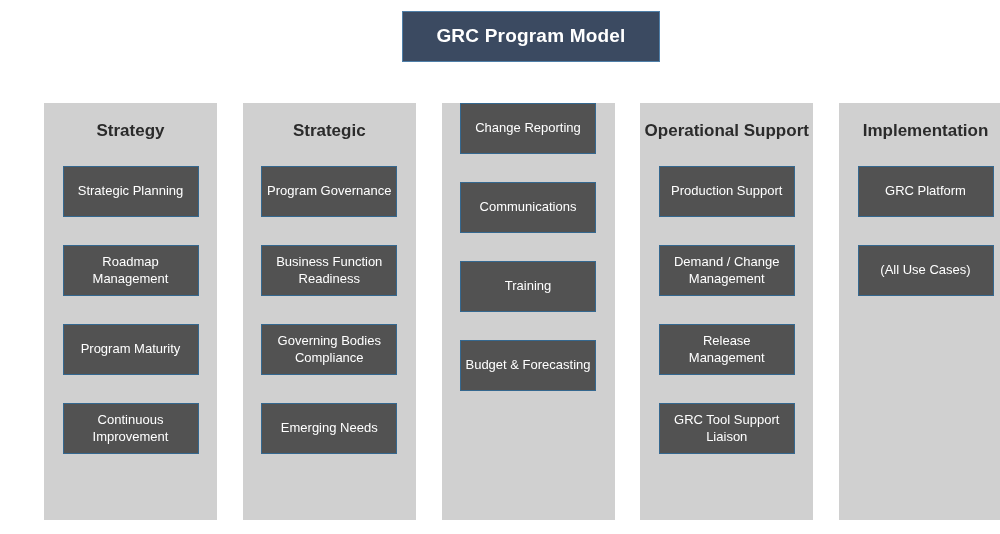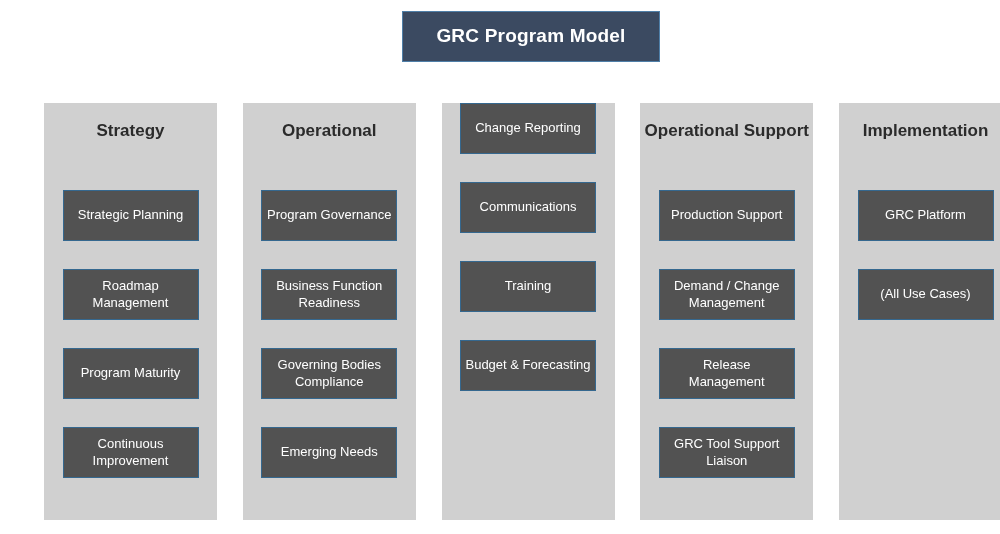--- a/index.html
+++ b/index.html
@@ -63,21 +63,21 @@
     height: 417px;
     box-sizing: border-box;
     position: relative;
     display: flex;
     flex-direction: column;
     align-items: center;
   }
 
   .column-header {
     width: 100%;
-    height: 87px;
+    height: 63px;
     box-sizing: border-box;
     padding-top: 17px;
     color: #2b2b2b;
     font-size: 17px;
     font-weight: bold;
     text-align: center;
     line-height: 1.25;
     display: block;
     border-radius: 22px;
   }
@@ -132,21 +132,21 @@
         <div class="node-box">
           <span class="node-label">Program Maturity</span>
         </div>
         <div class="node-box">
           <span class="node-label">Continuous Improvement</span>
         </div>
       </div>
     </div>
 
     <div class="column">
-      <div class="column-header">Operational</div>
+      <div class="column-header">Strategic</div>
       <div class="boxes">
         <div class="node-box">
           <span class="node-label">Program Governance</span>
         </div>
         <div class="node-box">
           <span class="node-label">Business Function Readiness</span>
         </div>
         <div class="node-box">
           <span class="node-label">Governing Bodies Compliance</span>
         </div>

